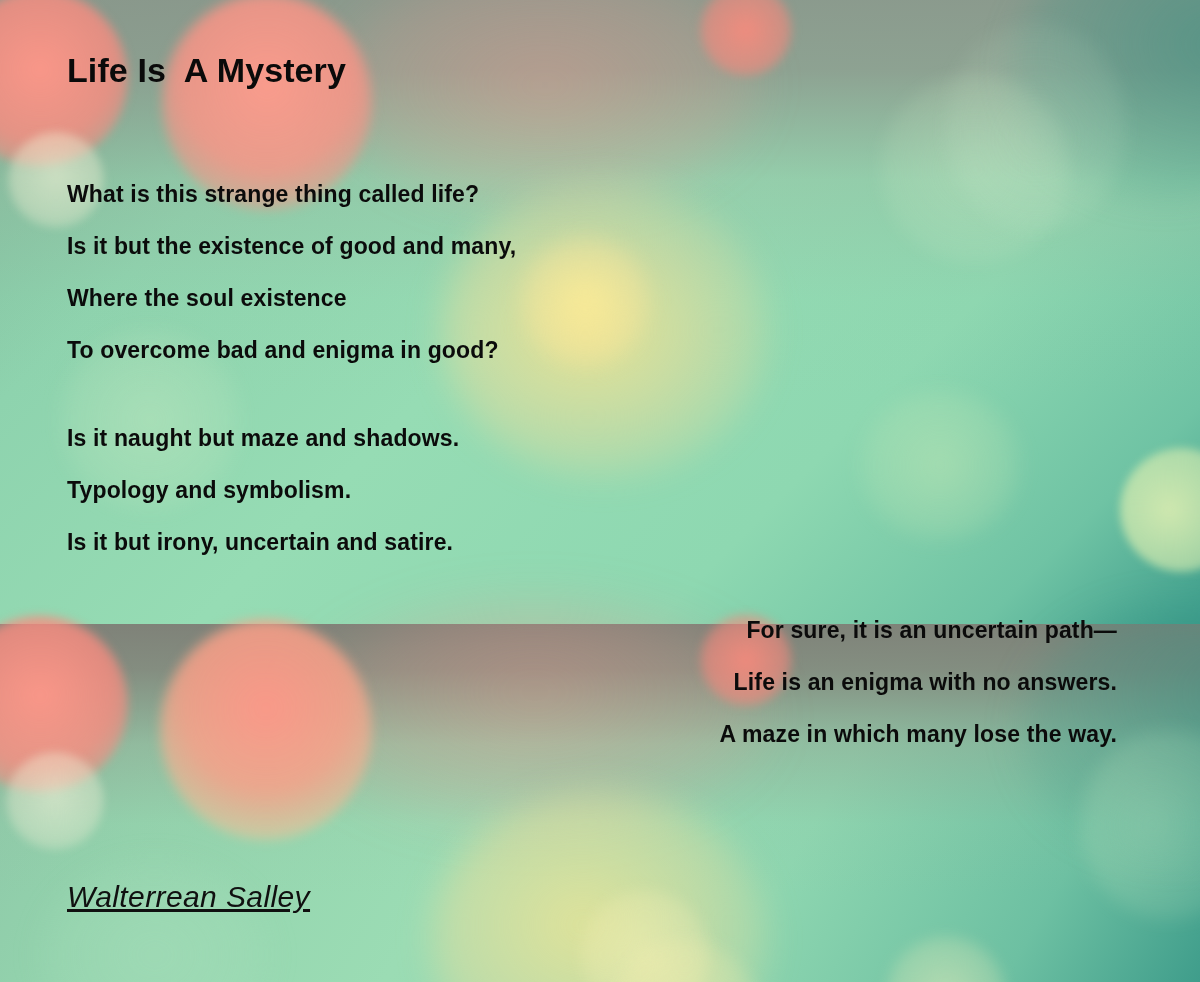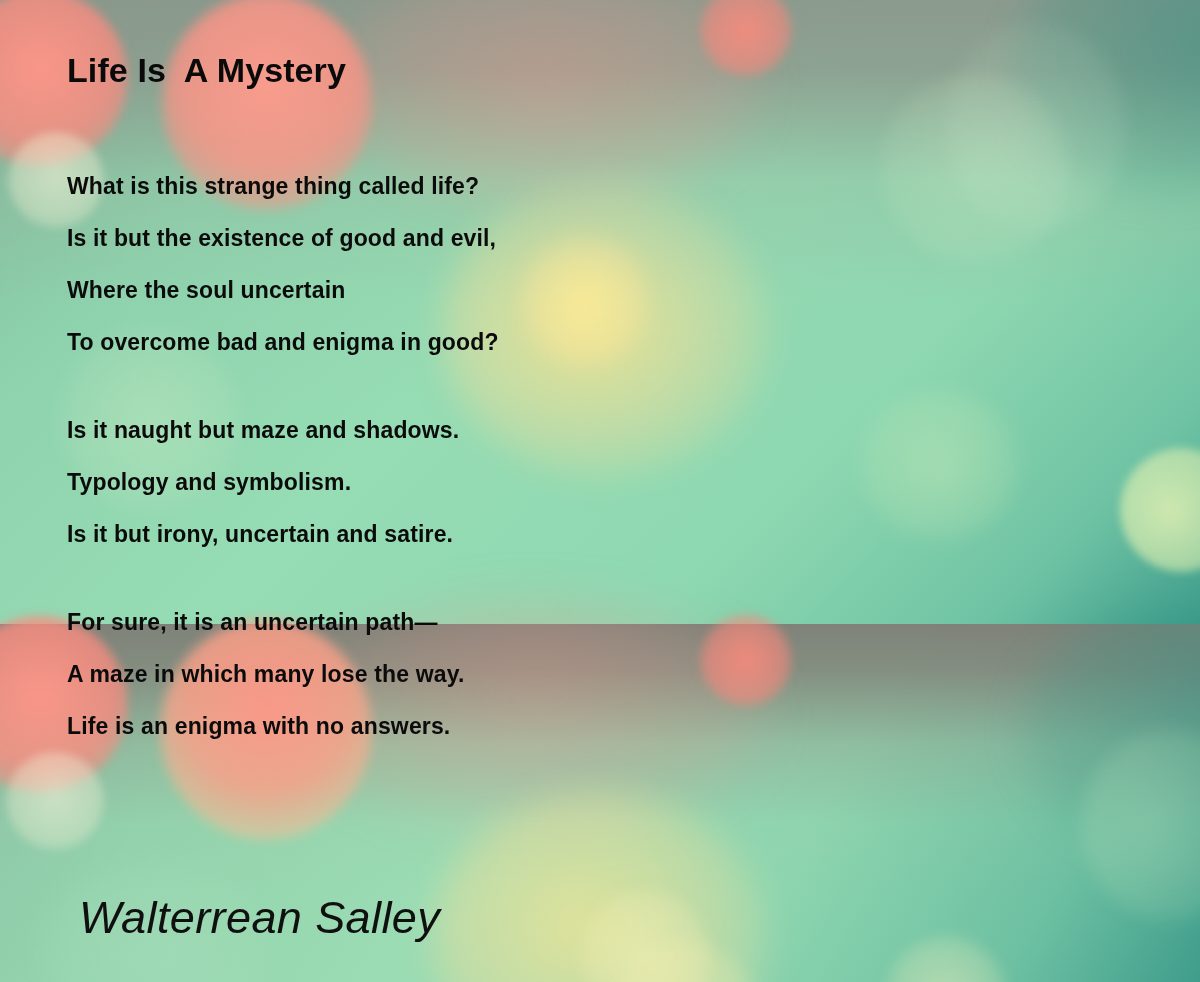--- a/index.html
+++ b/index.html
@@ -302,51 +302,52 @@
     font-weight: bold;
     color: #0a0a0a;
     letter-spacing: 0.1px;
     white-space: pre;
     line-height: 1.2;
   }
 
   .stanzas {
     position: absolute;
     left: 67px;
-    top: 160px;
+    top: 168px;
     width: 1050px;
   }
 
   .stanza {
     margin: 0 0 36px 0;
     padding: 0;
   }
-  .stanza:last-of-type { margin-bottom: 0; }
+  .stanza:last-of-type { margin-bottom: 0; text-align: right; }
 
   .poem-line {
     font-size: 23px;
     font-weight: bold;
     color: #0b0b0b;
     line-height: 52px;
     height: 52px;
     white-space: pre;
     letter-spacing: 0.15px;
   }
 
   .poem-author {
     position: absolute;
     left: 67px;
     top: 880px;
-    margin: 12px;
-    font-size: 45px;
+    margin: 0;
+    font-size: 30px;
     font-style: italic;
     font-weight: normal;
     color: #101010;
     white-space: pre;
     letter-spacing: 0.4px;
+    text-decoration: underline;
   }
 </style>
 </head>
 <body>
 
 <div class="poem-card">
 
   <div class="bg-layer bg-top"></div>
   <div class="bg-layer bg-bottom"></div>
 
@@ -378,35 +379,35 @@
   <div class="bokeh bk-b7"></div>
 
   <div class="content">
 
     <h1 class="poem-title">Life Is  A Mystery</h1>
 
     <div class="stanzas">
 
       <div class="stanza">
         <div class="poem-line">What is this strange thing called life?</div>
-        <div class="poem-line">Is it but the existence of good and evil,</div>
-        <div class="poem-line">Where the soul uncertain</div>
+        <div class="poem-line">Is it but the existence of good and many,</div>
+        <div class="poem-line">Where the soul existence</div>
         <div class="poem-line">To overcome bad and enigma in good?</div>
       </div>
 
       <div class="stanza">
         <div class="poem-line">Is it naught but maze and shadows.</div>
         <div class="poem-line">Typology and symbolism.</div>
         <div class="poem-line">Is it but irony, uncertain and satire.</div>
       </div>
 
       <div class="stanza">
         <div class="poem-line">For sure, it is an uncertain path—</div>
+        <div class="poem-line">Life is an enigma with no answers.</div>
         <div class="poem-line">A maze in which many lose the way.</div>
-        <div class="poem-line">Life is an enigma with no answers.</div>
       </div>
 
     </div>
 
     <div class="poem-author">Walterrean Salley</div>
 
   </div>
 </div>
 
 </body></html>

